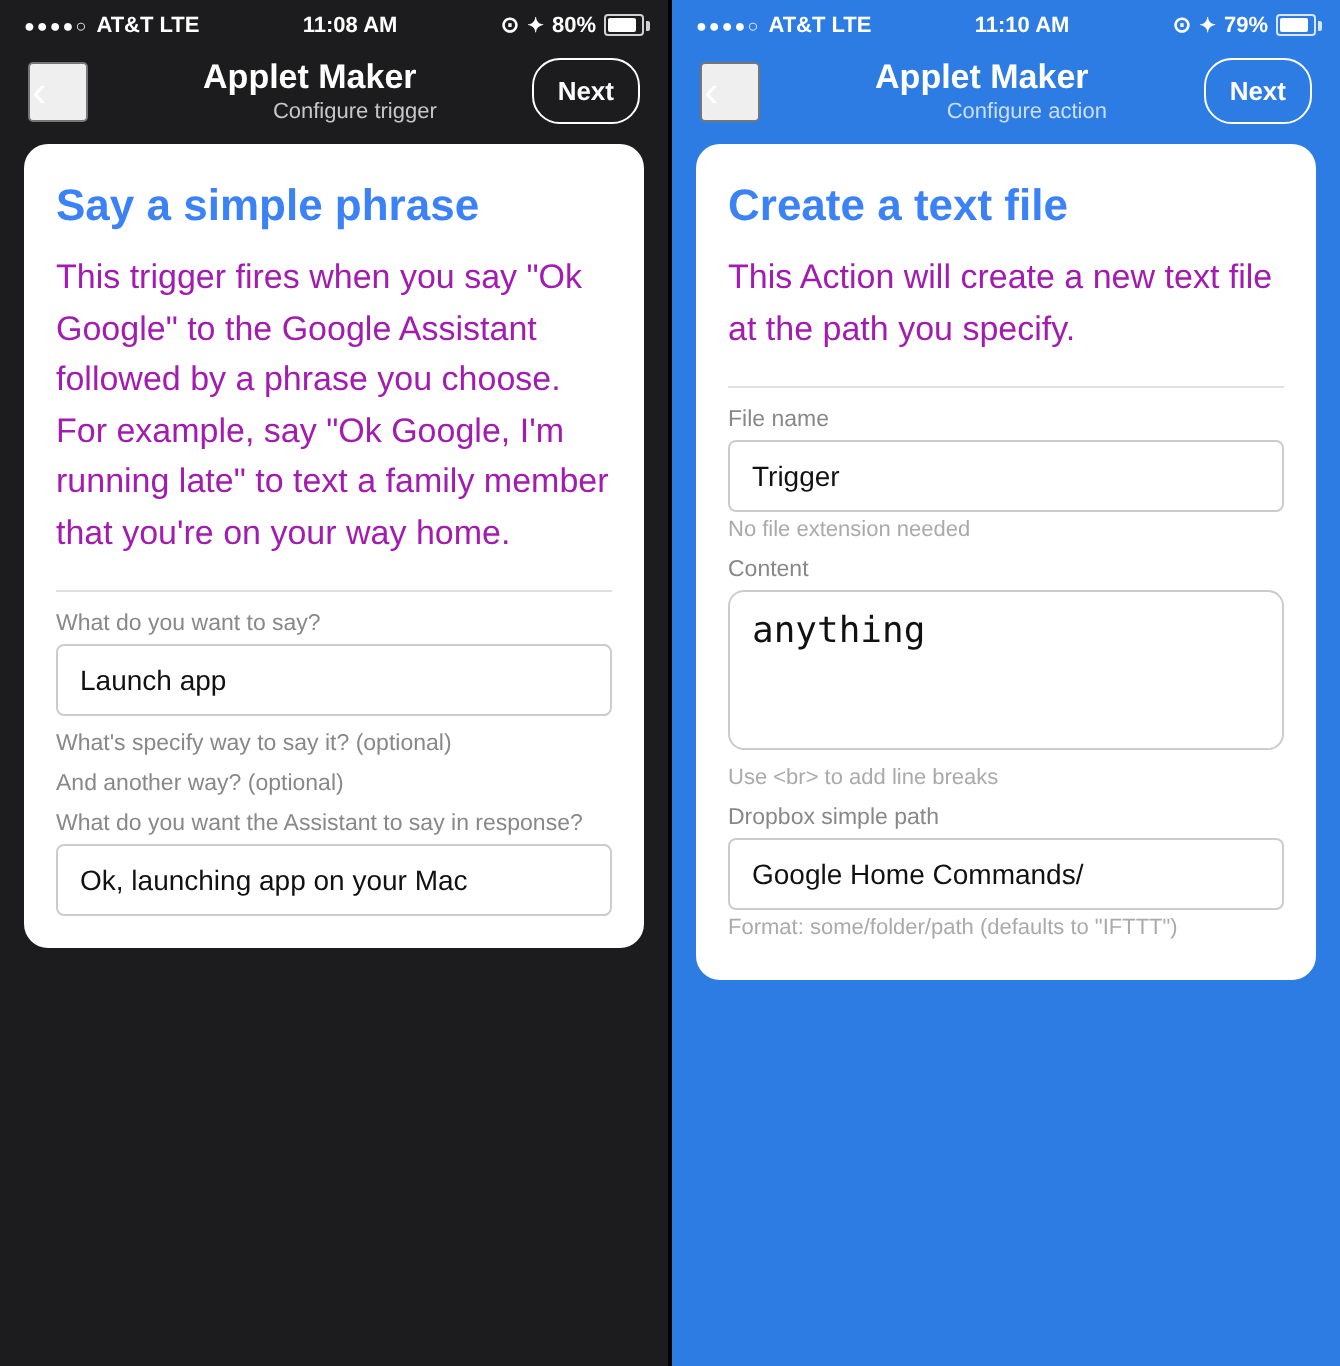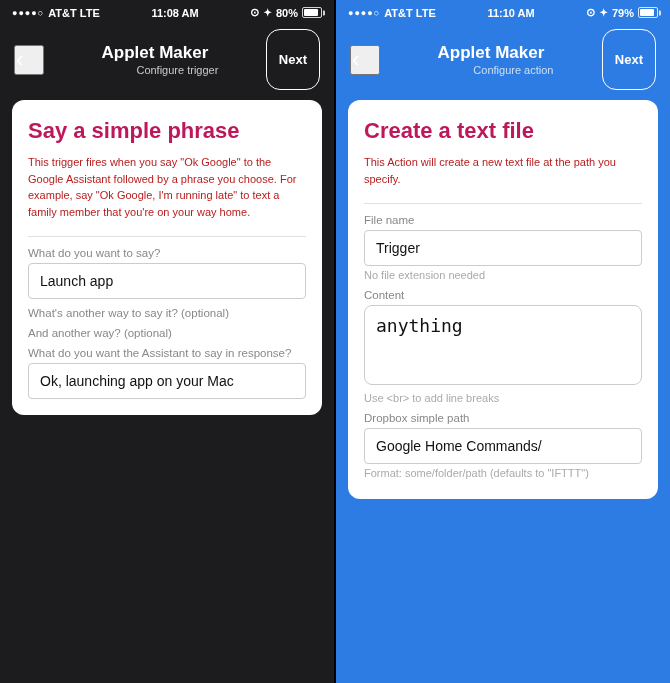--- a/index.html
+++ b/index.html
@@ -91,21 +91,21 @@
       width: 30px;
       color: #fff;
       font-size: 20px;
       display: flex;
       align-items: center;
       cursor: pointer;
     }
     .next-btn {
       border: 1.5px solid #fff;
       border-radius: 14px;
-      padding: 22px 12px;
+      padding: 8px 12px;
       color: #fff;
       font-size: 13px;
       font-weight: 600;
       cursor: pointer;
       background: transparent;
     }
 
     
     .content-area {
       flex: 1;
@@ -116,28 +116,28 @@
     .card {
       background: #fff;
       border-radius: 12px;
       padding: 18px 16px 16px;
       margin-top: 8px;
     }
 
     .card-title {
       font-size: 22px;
       font-weight: 800;
-      color: #be185d;
+      color: #3b82f6;
       margin-bottom: 10px;
       line-height: 1.2;
     }
 
     .card-desc {
-      font-size: 11px;
-      color: #b91c1c;
+      font-size: 17px;
+      color: #a21caf;
       line-height: 1.5;
       margin-bottom: 16px;
     }
 
     .divider {
       border: none;
       border-top: 1px solid #e0e0e0;
       margin: 10px 0;
     }
 
@@ -224,21 +224,21 @@
     <div class="card">
       <div class="card-title">Say a simple phrase</div>
       <div class="card-desc">This trigger fires when you say "Ok Google" to the Google Assistant followed by a phrase you choose. For example, say "Ok Google, I'm running late" to text a family member that you're on your way home.</div>
       <hr class="divider">
 
       
       <div class="field-label">What do you want to say?</div>
       <input class="field-input" type="text" value="Launch app" style="">
 
       
-      <div class="field-label">What's another way to say it? (optional)</div>
+      <div class="field-label">What's specify way to say it? (optional)</div>
 
       
       <div class="field-label">And another way? (optional)</div>
 
       
       <div class="field-label">What do you want the Assistant to say in response?</div>
       <input class="field-input" type="text" value="Ok, launching app on your Mac" style="">
     </div>
   </div>
 </div>

